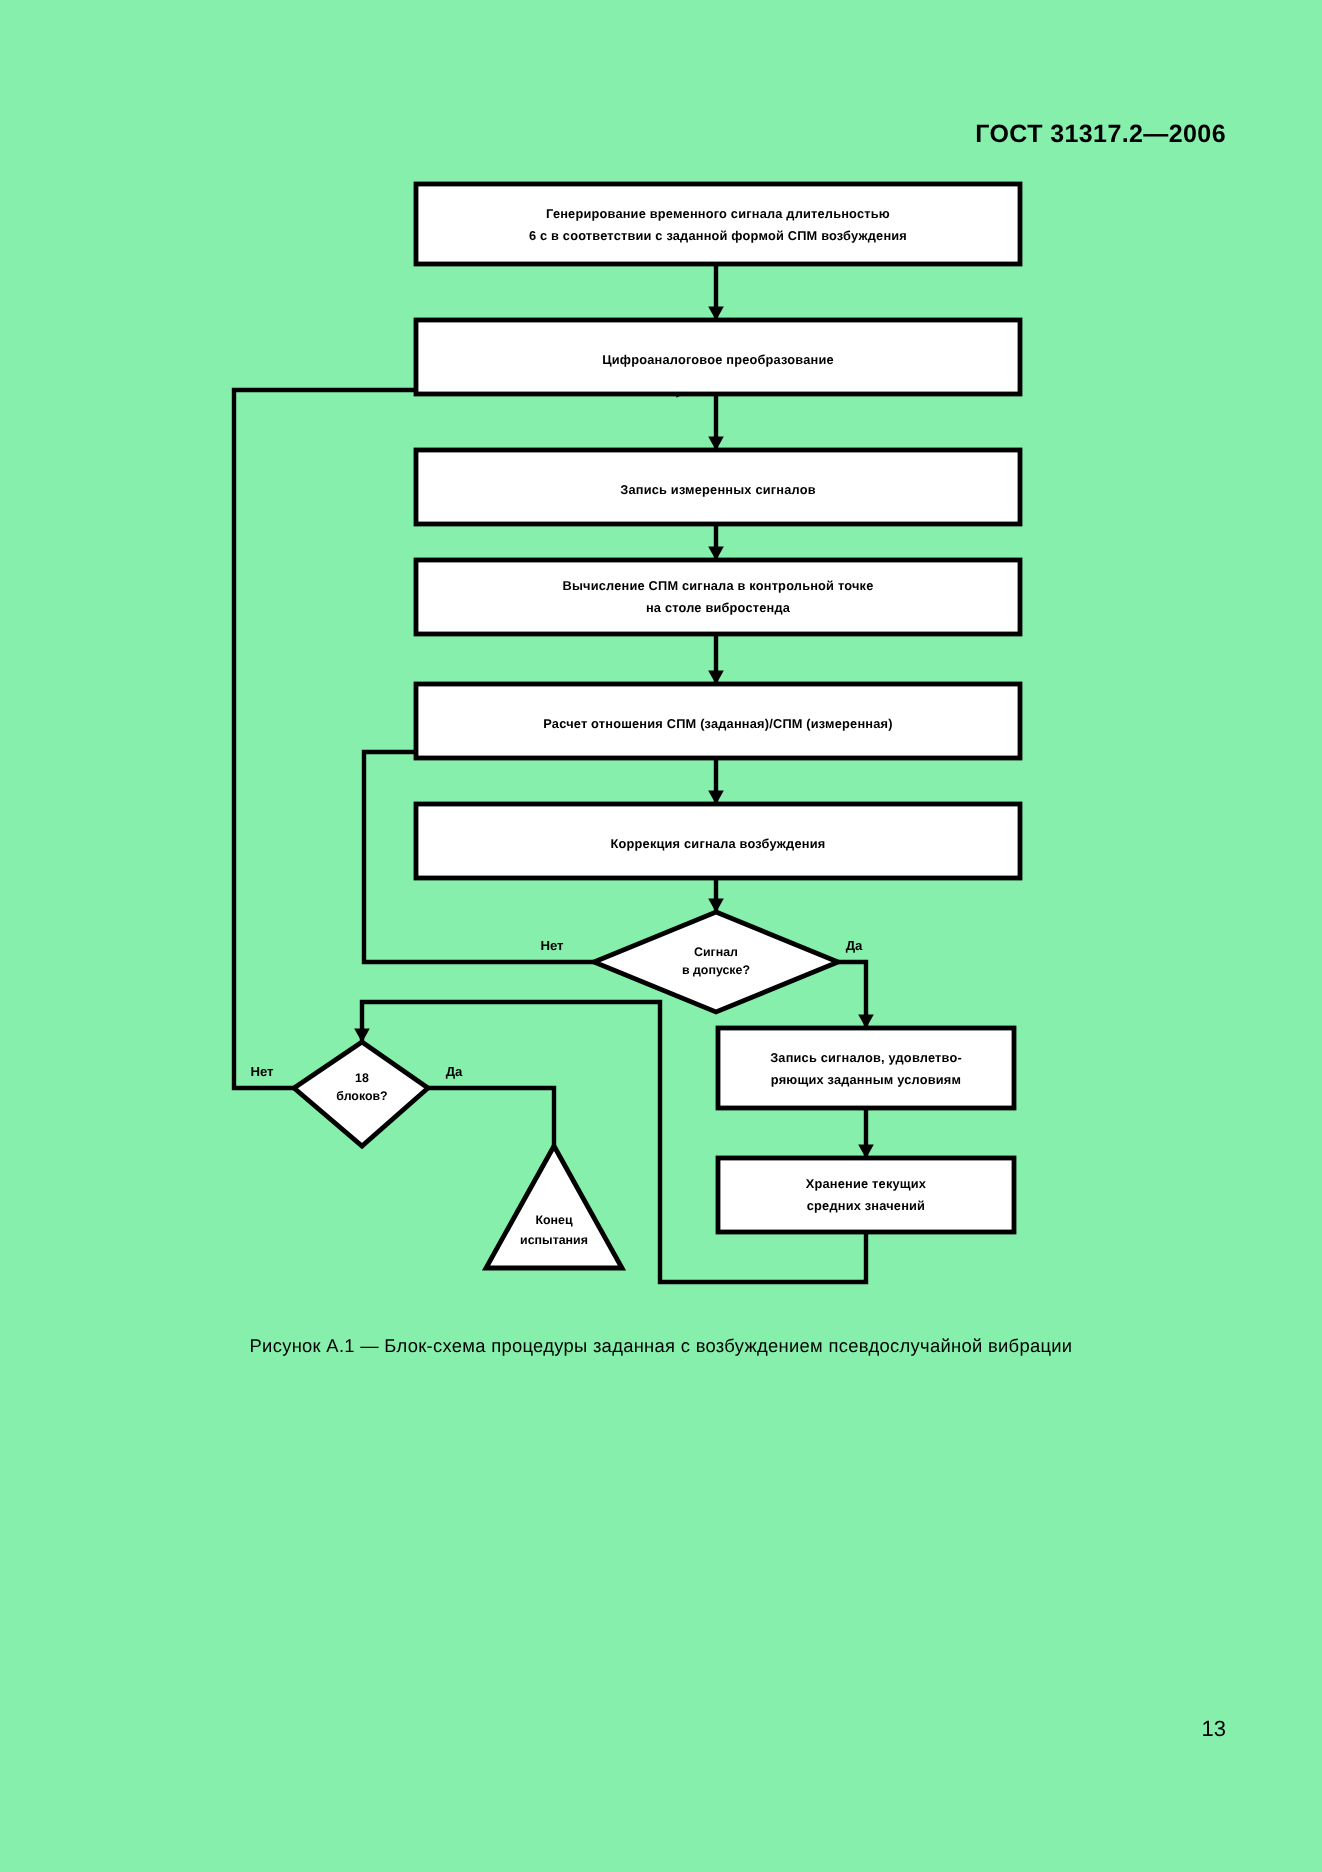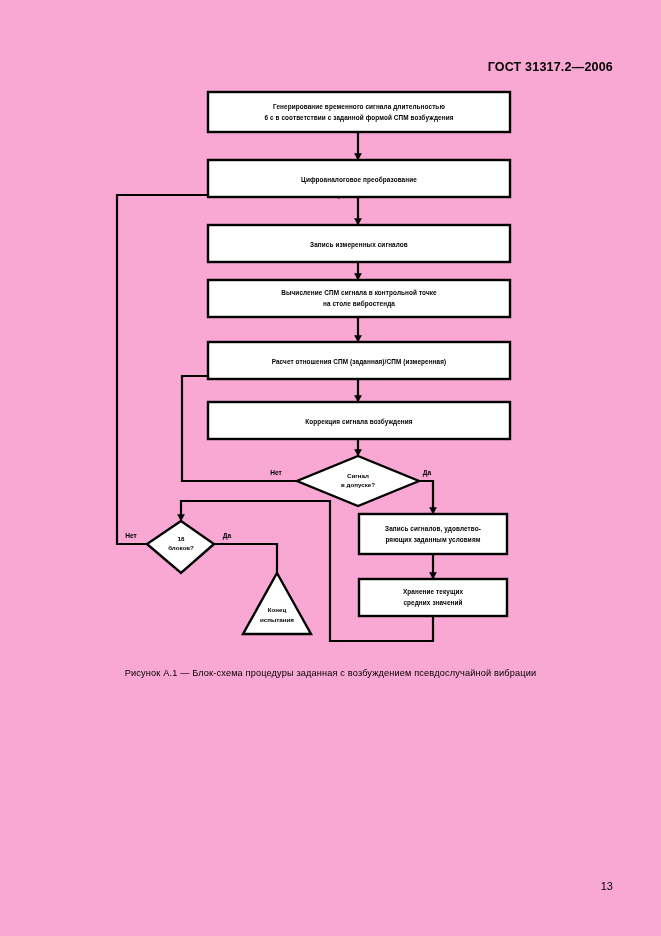--- a/index.html
+++ b/index.html
@@ -11,21 +11,21 @@
     width: 661px;
     height: 936px;
     position: relative;
     font-family: "Liberation Sans", sans-serif;
     color: #000000;
     overflow: hidden;
   }
   .page {
     position: absolute;
     inset: 0;
-    background: #f9a8d4;
+    background: #86efac;
   }
   .doc-header {
     position: absolute;
     top: 60px;
     right: 48px;
     font-size: 12.5px;
     font-weight: bold;
     letter-spacing: 0.2px;
     color: #000;
   }
@@ -41,21 +41,21 @@
     top: 668px;
     left: 0;
     width: 661px;
     text-align: center;
     font-size: 9.2px;
     color: #000;
     letter-spacing: 0.15px;
   }
   .page-number {
     position: absolute;
-    bottom: 44px;
+    bottom: 65px;
     right: 48px;
     font-size: 11px;
     color: #000;
   }
   svg { display: block; }
   .nodebox {
     fill: #ffffff;
     stroke: #000000;
     stroke-width: 2.4;
   }

